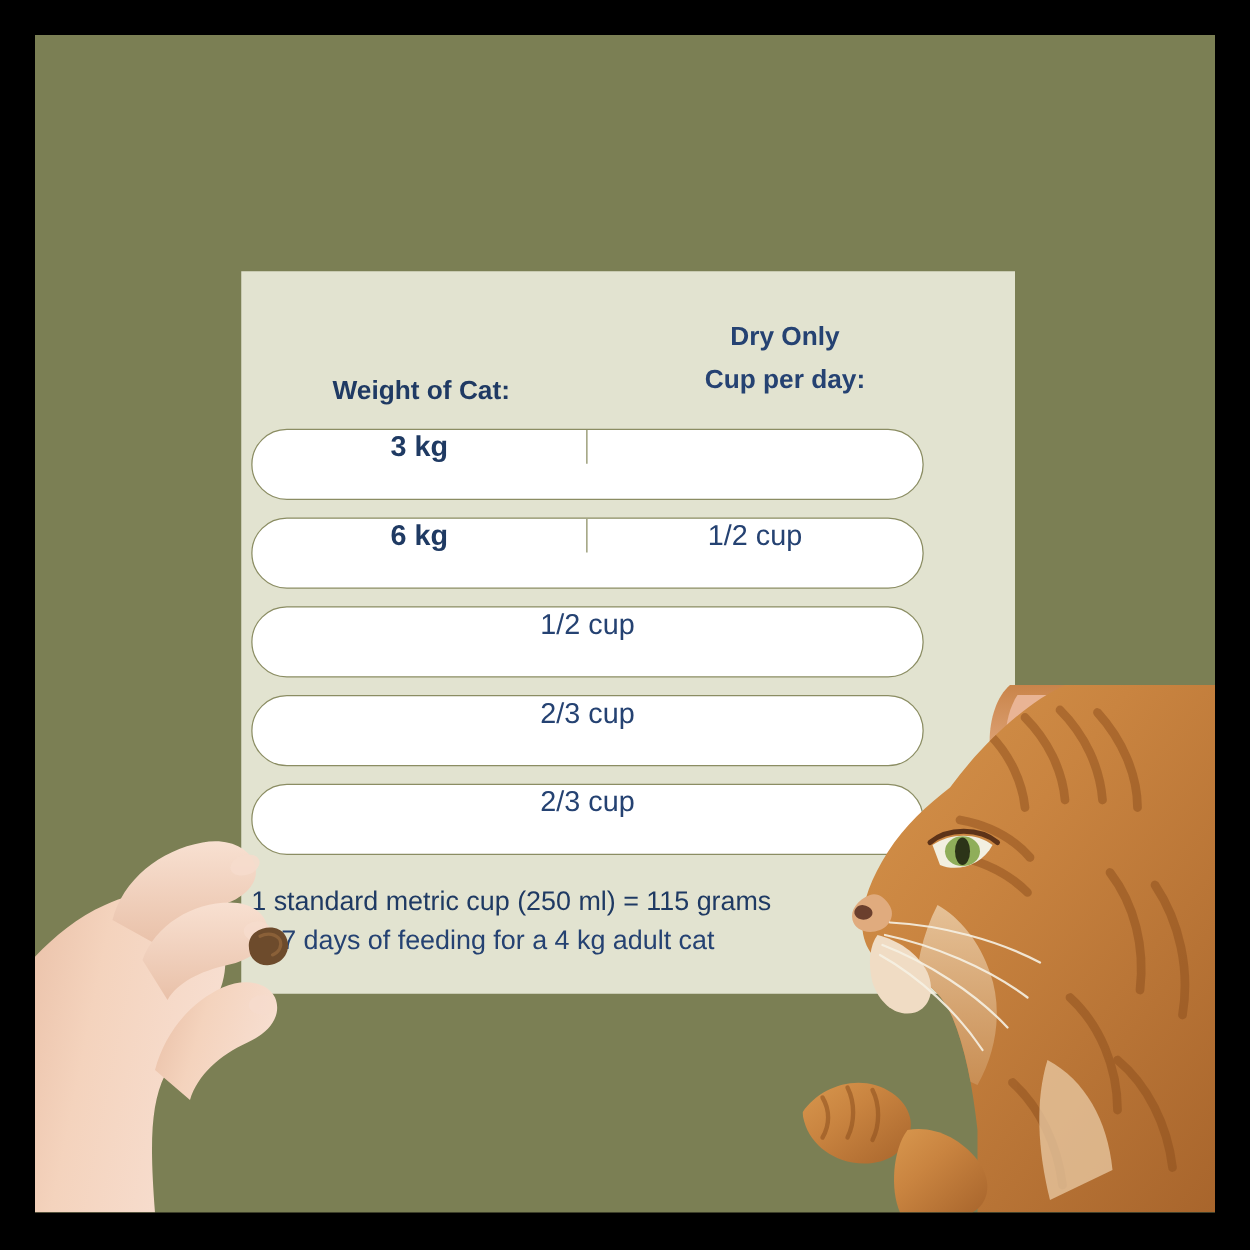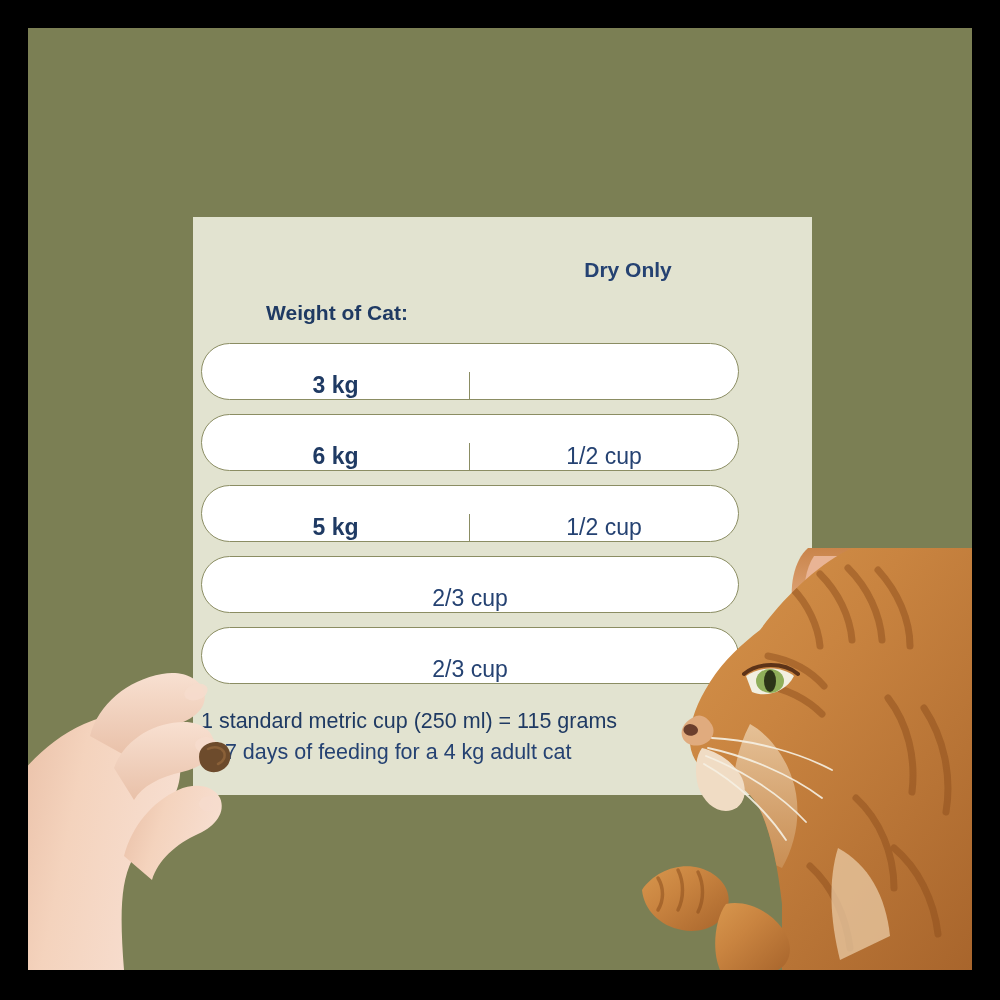--- a/index.html
+++ b/index.html
@@ -101,21 +101,21 @@
 
   #rows {
     position: absolute;
     left: 8px;
     top: 126px;
     width: 538px;
   }
   .feed-row {
     position: relative;
     display: flex;
-    align-items: flex-end;
+    align-items: flex-start;
     height: 57px;
     margin-bottom: 14px;
     background: #ffffff;
     border: 1.6px solid #8b8d63;
     border-radius: 30px;
     box-sizing: border-box;
     overflow: hidden;
   }
   .feed-row:last-child { margin-bottom: 0; }
   .cell-weight {
@@ -221,33 +221,33 @@
                C185 187 175 183 172 175 C170 168 171 162 176 158 Z" fill="#6d4b2c"></path>
       <path d="M180 161 C186 158 193 159 196 164 C198 169 195 174 190 176" fill="none" stroke="#8a6038" stroke-width="2.5" stroke-linecap="round"></path>
     </svg>
 
     <div id="feeding-card">
 
       <div id="table-head">
         <div class="head-left">Weight of Cat:</div>
         <div class="head-right">
           <div>Dry Only</div>
+          <div>Cup per day:</div>
         </div>
       </div>
 
       <div id="rows">
         <div class="feed-row">
           <div class="cell-weight">3 kg</div>
         </div>
         <div class="feed-row">
           <div class="cell-weight">6 kg</div>
           <div class="cell-amount">1/2 cup</div>
         </div>
         <div class="feed-row">
-          <div class="cell-weight">5 kg</div>
           <div class="cell-amount">1/2 cup</div>
         </div>
         <div class="feed-row">
           <div class="cell-amount">2/3 cup</div>
         </div>
         <div class="feed-row">
           <div class="cell-amount">2/3 cup</div>
         </div>
       </div>
 

